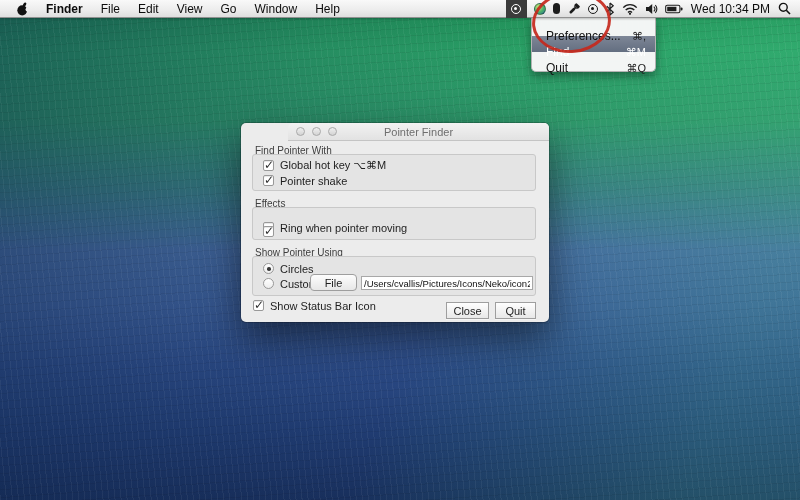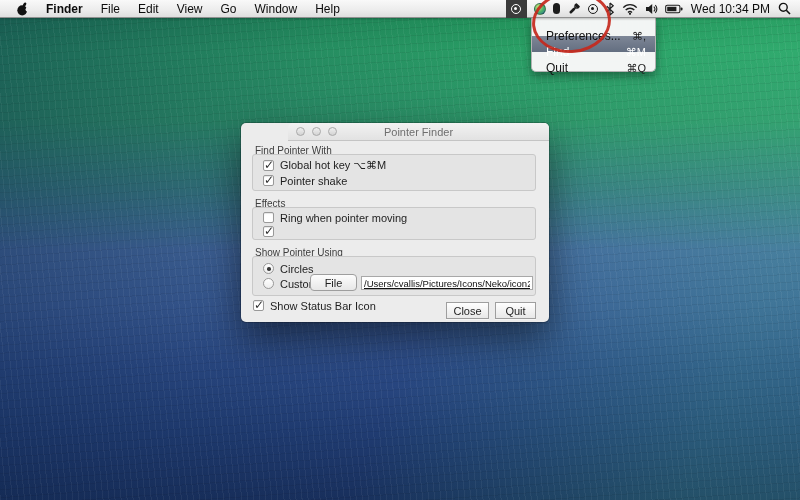--- a/index.html
+++ b/index.html
@@ -87,21 +87,21 @@
   .rb{width:11px; height:11px; background:linear-gradient(#fff,#ededed); border:1px solid #999; border-radius:50%; position:relative; flex:0 0 auto;}
   .rb.on::after{content:""; position:absolute; left:3px; top:3px; width:3.5px; height:3.5px; background:#3a3a3a; border-radius:50%;}
   .filebtn{
     position:absolute; left:57px; top:17px; width:47px; height:17px;
     background:linear-gradient(#fdfdfd,#e7e7e7); border:1px solid #9e9e9e; border-radius:4px;
     display:flex; align-items:center; justify-content:center; font-size:11px; color:#1e1e1e;
   }
   .pathfield{
     position:absolute; left:108px; top:19px; width:172px; height:14px;
     background:#fff; border:1px solid #a8a8a8; font-size:9.5px; color:#111;
-    font-family:"Liberation Sans","DejaVu Sans",sans-serif; padding:0 2px;text-decoration:underline;
+    font-family:"Liberation Sans","DejaVu Sans",sans-serif; padding:0 2px;
   }
   .btn{
     position:absolute; top:179px; height:17px;
     background:linear-gradient(#fefefe,#e8e8e8); border:1px solid #9e9e9e; border-radius:0;
     display:flex; align-items:center; justify-content:center; font-size:11px; color:#1e1e1e;
     box-shadow:0 1px 0 rgba(255,255,255,.55);
   }
   .btn.close{left:205px; width:43px;}
   .btn.quit{left:254px; width:41px;}
   svg{display:block;}
@@ -235,21 +235,21 @@
         <span>Global hot key ⌥⌘M</span>
       </div>
       <div class="row" style="top:19px;">
         <span class="cb">✓</span>
         <span>Pointer shake</span>
       </div>
     </div>
 
     <div class="glabel" style="top:75px;">Effects</div>
     <div class="gbox" style="top:84px; height:33px;">
-      <div class="row" style="top:3px;">
+      <div class="row" style="top:13px;">
         <span class="cb"></span>
         <span>Ring when pointer moving</span>
       </div>
       <div class="row" style="top:17px;">
         <span class="cb">✓</span>
       </div>
     </div>
 
     <div class="glabel" style="top:124px;">Show Pointer Using</div>
     <div class="gbox" style="top:133px; height:40px;">

